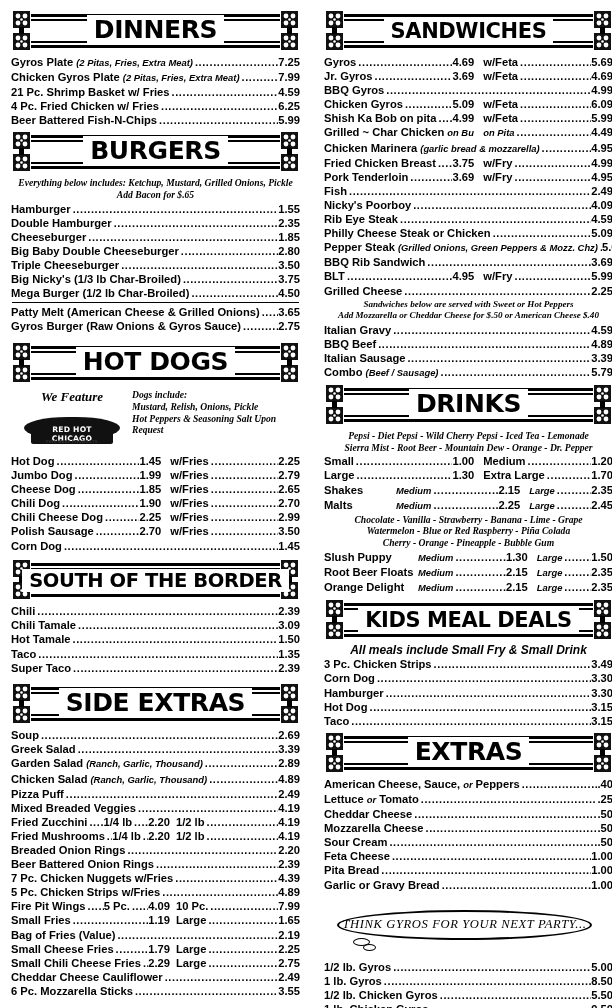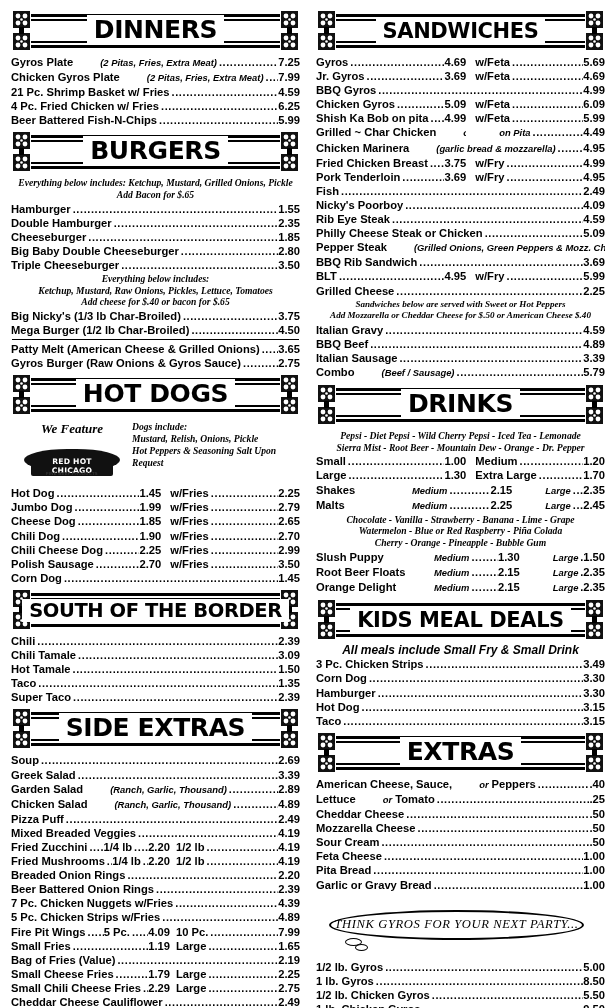--- a/index.html
+++ b/index.html
@@ -4,21 +4,21 @@
 <style>
   * { margin:0; padding:0; box-sizing:border-box; }
   html,body { background:#ffffff; }
   body {
     width:612px; height:1008px;
     font-family:"Liberation Sans", sans-serif;
     color:#000;
     position:relative;
     overflow:hidden;
   }
-  .page { width:612px; height:1008px; padding:8px 10px; display:flex; gap:14px; }
+  .page { width:612px; height:1008px; padding:8px 10px; display:flex; gap:22px; }
   .col { width:291px; display:flex; flex-direction:column; }
 
   
   .sec { margin-bottom:2px; }
   .band { position:relative; height:47px; }
   .band .rules {
     position:absolute; left:21px; right:21px; top:6px; height:35px;
   }
   .band .rule {
     position:absolute; left:0; right:0; background:#000;
@@ -54,21 +54,21 @@
   
   .rows { padding:0 1px; }
   .row {
     display:flex; align-items:baseline;
     font-size:11.2px; font-weight:bold;
     line-height:14.1px;
     white-space:nowrap;
     overflow:hidden;
   }
   .nm { flex:0 0 auto; }
-  .desc { font-style:italic; font-weight:bold; font-size:9.4px; padding-left:3px;margin-left:24px; }
+  .desc { font-style:italic; font-weight:bold; font-size:9.4px; padding-left:3px; }
   .dots {
     flex:1 1 auto; min-width:4px;
     overflow:hidden;
     font-size:11px; font-weight:bold;
     letter-spacing:0.6px;
     padding:0 2px;
   }
   .dots::before { content:"............................................................................................................"; }
   .pr { flex:0 0 auto; text-align:right; font-size:11.2px; font-weight:bold; }
 
@@ -290,23 +290,20 @@
             <span class="nm">Big Baby Double Cheeseburger</span>
             <span class="dots"></span>
             <span class="pr">2.80</span>
           </div>
         <div class="row">
             <span class="nm">Triple Cheeseburger</span>
             <span class="dots"></span>
             <span class="pr">3.50</span>
           </div>
       </div>
-      <div class="note" style="white-space:pre-line;">Everything below includes:
-Ketchup, Mustard, Raw Onions, Pickles, Lettuce, Tomatoes
-Add cheese for $.40 or bacon for $.65</div>
       <div class="rows">
         <div class="row">
             <span class="nm">Big Nicky's (1/3 lb Char-Broiled)</span>
             <span class="dots"></span>
             <span class="pr">3.75</span>
           </div>
         <div class="row">
             <span class="nm">Mega Burger (1/2 lb Char-Broiled)</span>
             <span class="dots"></span>
             <span class="pr">4.50</span>

